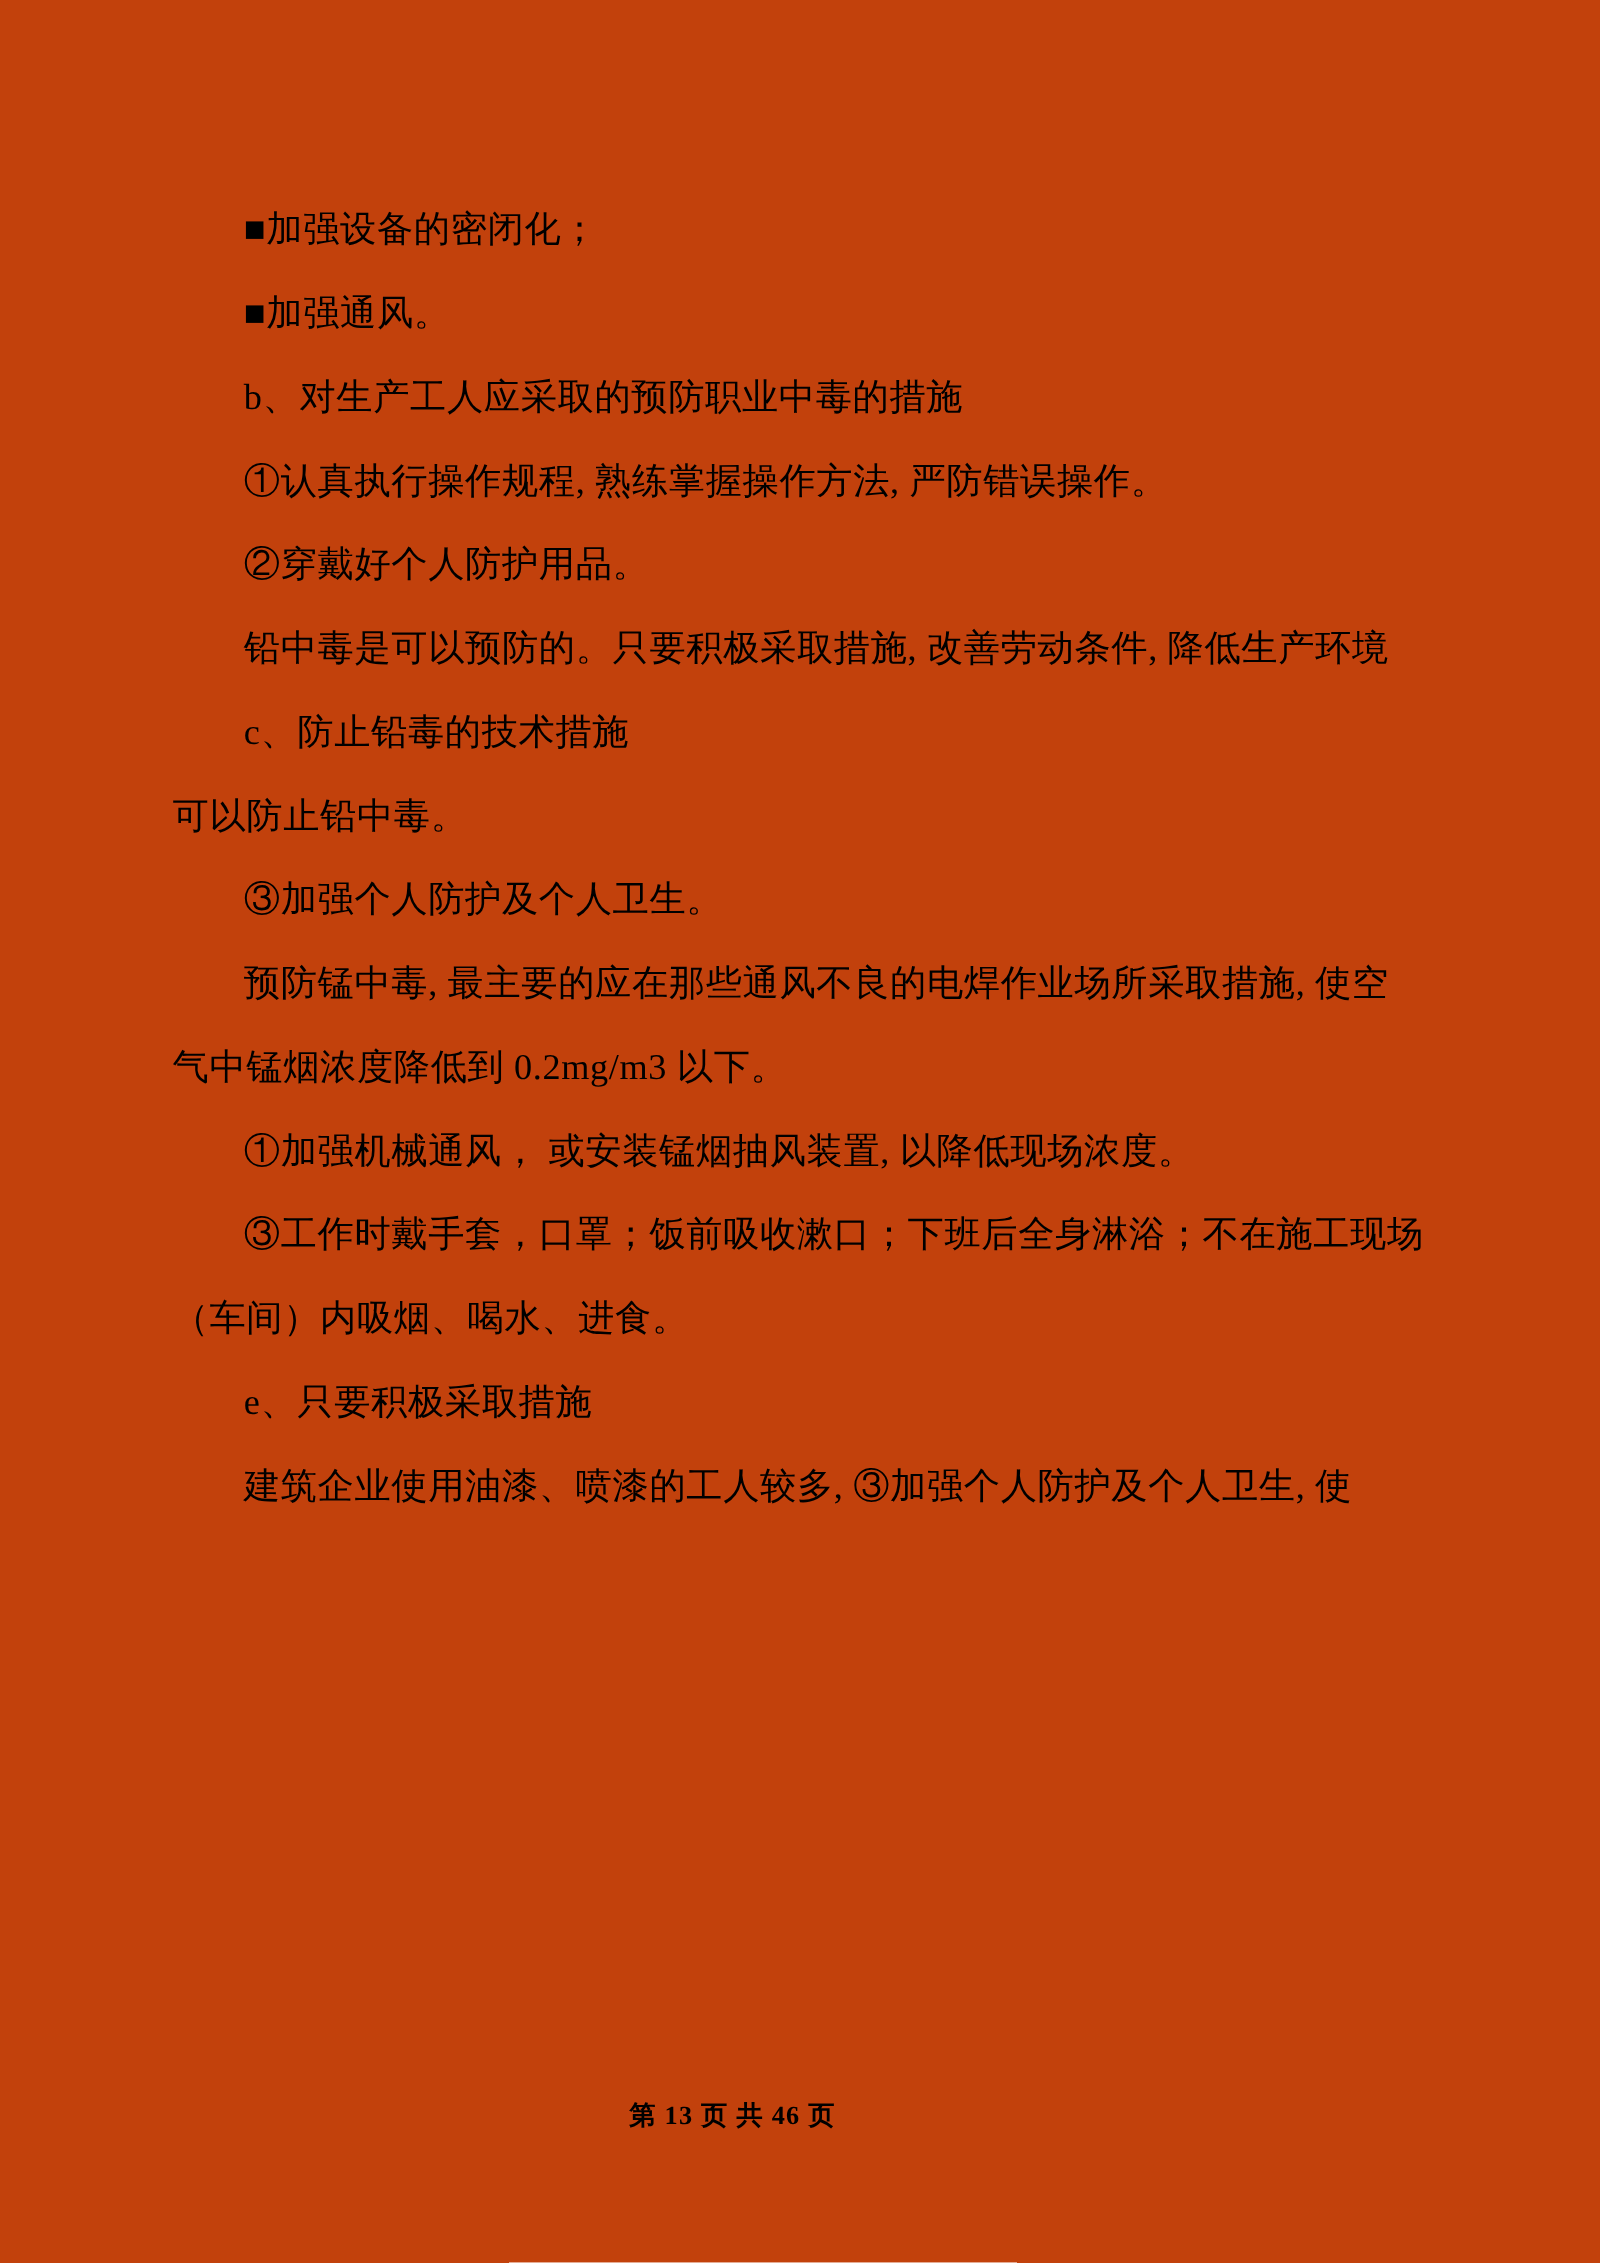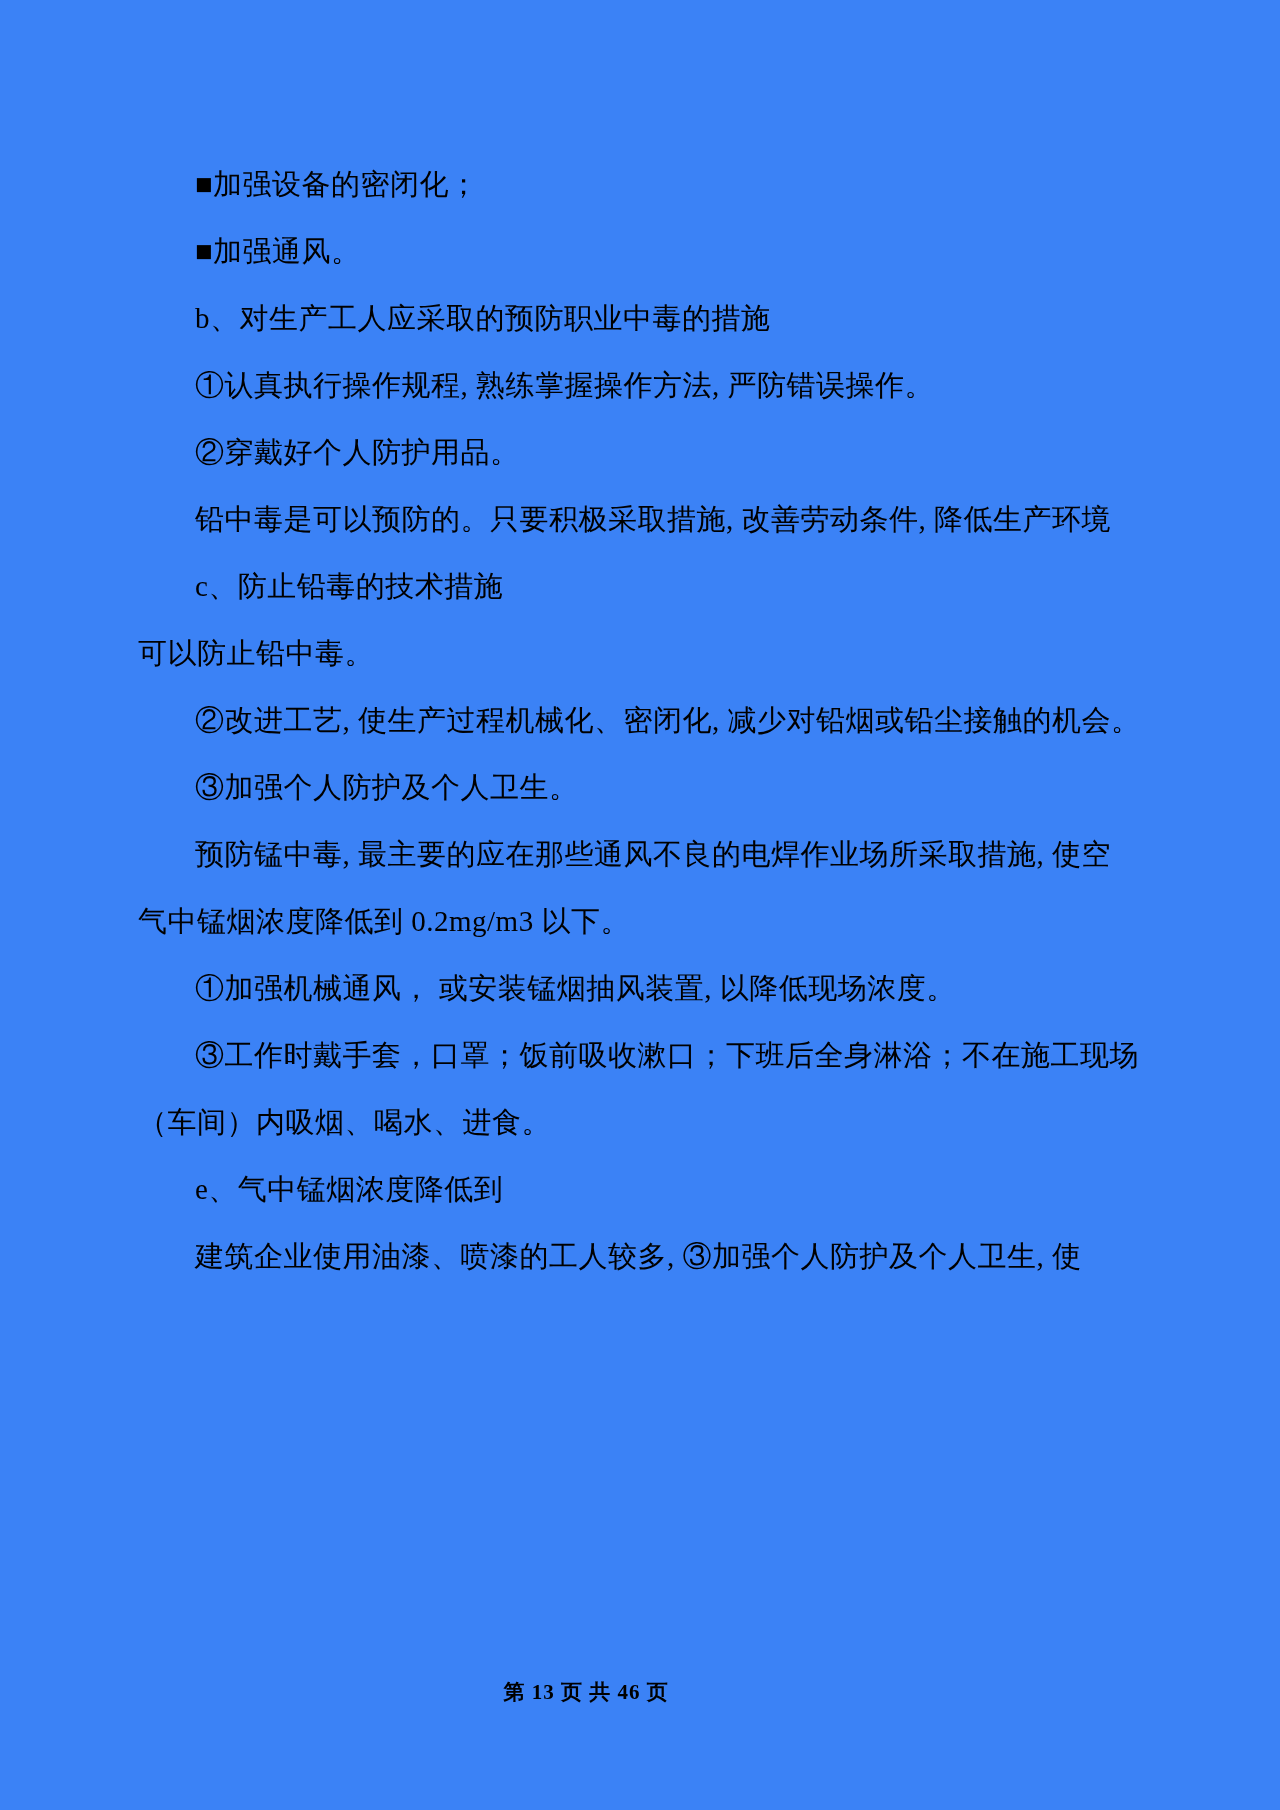--- a/index.html
+++ b/index.html
@@ -4,21 +4,21 @@
 <style>
   html, body {
     margin: 0;
     padding: 0;
     background: #ffffff;
   }
   .page {
     position: relative;
     width: 1280px;
     height: 1810px;
-    background: #3b82f6;
+    background: #c2410c;
     overflow: hidden;
     font-family: "Liberation Serif", "DejaVu Serif", serif;
     color: #000000;
   }
   .content {
     position: absolute;
     left: 138px;
     top: 151px;
     width: 1004px;
   }
@@ -52,24 +52,23 @@
 <div class="page">
   <div class="content" id="content">
       <div class="line indent">■加强设备的密闭化；</div>
       <div class="line indent">■加强通风。</div>
       <div class="line indent">b、对生产工人应采取的预防职业中毒的措施</div>
       <div class="line indent">①认真执行操作规程, 熟练掌握操作方法, 严防错误操作。</div>
       <div class="line indent">②穿戴好个人防护用品。</div>
       <div class="line indent">铅中毒是可以预防的。只要积极采取措施, 改善劳动条件, 降低生产环境</div>
       <div class="line indent">c、防止铅毒的技术措施</div>
       <div class="line">可以防止铅中毒。</div>
-      <div class="line indent">②改进工艺, 使生产过程机械化、密闭化, 减少对铅烟或铅尘接触的机会。</div>
       <div class="line indent">③加强个人防护及个人卫生。</div>
       <div class="line indent">预防锰中毒, 最主要的应在那些通风不良的电焊作业场所采取措施, 使空</div>
       <div class="line">气中锰烟浓度降低到 0.2mg/m3 以下。</div>
       <div class="line indent">①加强机械通风， 或安装锰烟抽风装置, 以降低现场浓度。</div>
       <div class="line indent">③工作时戴手套，口罩；饭前吸收漱口；下班后全身淋浴；不在施工现场</div>
       <div class="line">（车间）内吸烟、喝水、进食。</div>
-      <div class="line indent">e、气中锰烟浓度降低到</div>
+      <div class="line indent">e、只要积极采取措施</div>
       <div class="line indent">建筑企业使用油漆、喷漆的工人较多, ③加强个人防护及个人卫生, 使</div>
     </div>
   <div class="footer">第 13 页 共 46 页</div>
 </div>
 
 </body></html>

